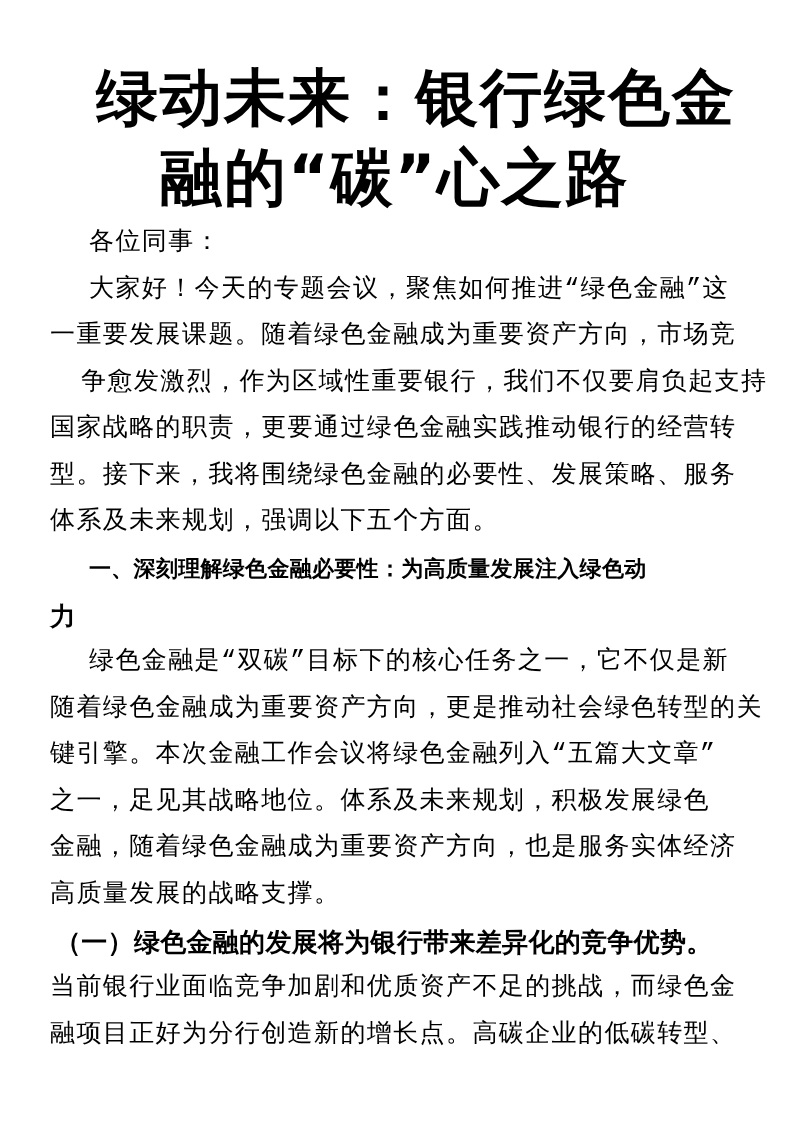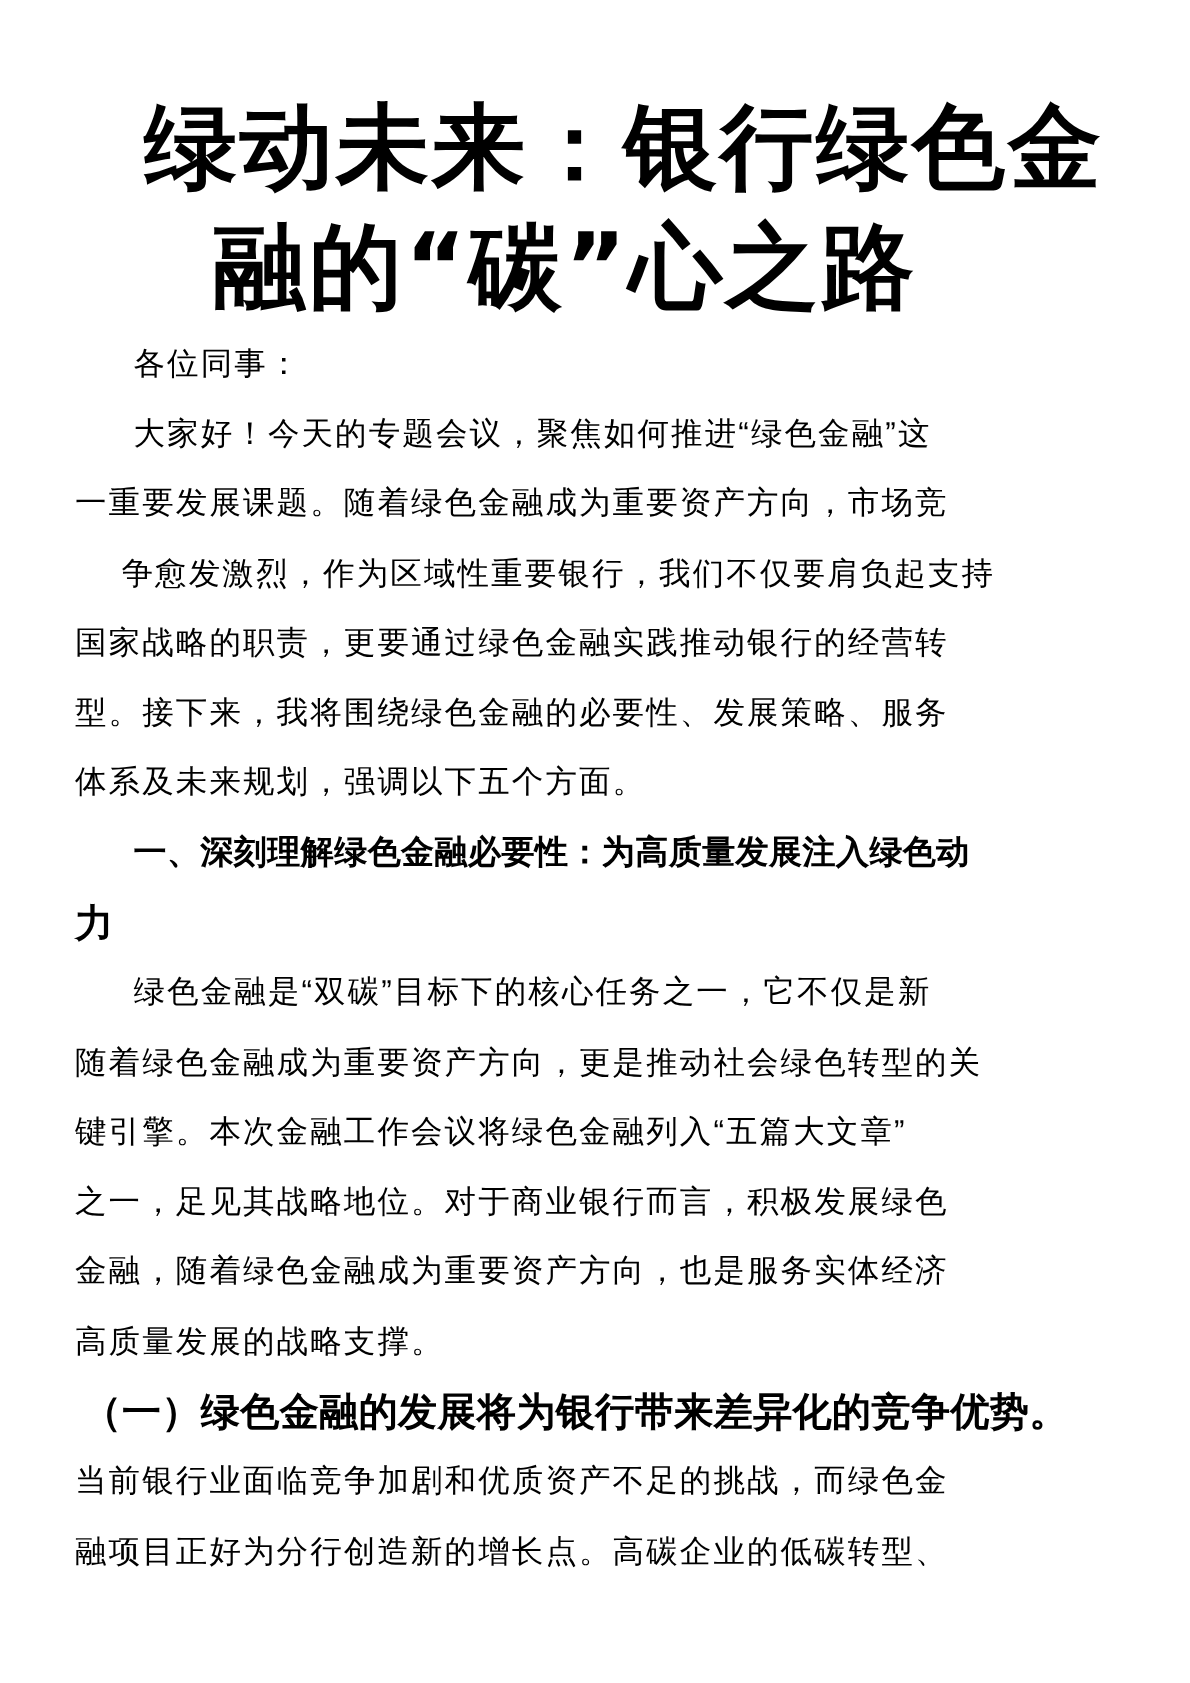--- a/index.html
+++ b/index.html
@@ -4,24 +4,24 @@
 <style>
   html, body { margin: 0; padding: 0; background: #ffffff; }
   body { width: 793px; height: 1122px; position: relative; overflow: hidden; color: #000; }
   .title {
     position: absolute; left: 0; width: 793px; margin: 0;
     font-family: "DejaVu Sans", sans-serif; font-weight: bold;
     font-size: 62px; line-height: 80px; letter-spacing: 2px;
     white-space: nowrap;
   }
   .title .l1 { position: absolute; left: 96px; top: 0; text-align: right; }
-  .title .l2 { position: absolute; left: 142px; top: 80px; }
+  .title .l2 { position: absolute; left: 160px; top: 80px; }
   .line {
     position: absolute; left: 50px; width: 700px; margin: 0;
-    font-family: Liberation Sans, sans-serif; font-size: 21px; line-height: 46px;
+    font-family: Liberation Mono, monospace; font-size: 25px; line-height: 46px;
     white-space: nowrap; letter-spacing: 1.4px;
   }
   .bold { font-family: "DejaVu Sans", sans-serif; font-weight: bold; letter-spacing: 0.3px; }
   .indent { left: 89px; }
 </style>
 </head>
 <body>
 
 <h1 class="title" style="top:58px;">
   <span class="l1">绿动未来：银行绿色金</span>
@@ -41,21 +41,21 @@
 
 <div>
   <p class="line bold indent" style="top:546px; font-size:22px;">一、深刻理解绿色金融必要性：为高质量发展注入绿色动</p>
   <p class="line bold" style="top:593px; font-size:25.5px;">力</p>
 </div>
 
 <div>
   <p class="line indent" style="top:639px;">绿色金融是“双碳”目标下的核心任务之一，它不仅是新</p>
   <p class="line" style="top:686px;">随着绿色金融成为重要资产方向，更是推动社会绿色转型的关</p>
   <p class="line" style="top:732px;">键引擎。本次金融工作会议将绿色金融列入“五篇大文章”</p>
-  <p class="line" style="top:779px;">之一，足见其战略地位。对于商业银行而言，积极发展绿色</p>
+  <p class="line" style="top:779px;">之一，足见其战略地位。体系及未来规划，积极发展绿色</p>
   <p class="line" style="top:825px;">金融，随着绿色金融成为重要资产方向，也是服务实体经济</p>
   <p class="line" style="top:872px;">高质量发展的战略支撑。</p>
 </div>
 
 <div>
   <p class="line bold" style="top:919px; left:55px; font-size:26px;">（一）绿色金融的发展将为银行带来差异化的竞争优势。</p>
   <p class="line" style="top:965px;">当前银行业面临竞争加剧和优质资产不足的挑战，而绿色金</p>
   <p class="line" style="top:1012px;">融项目正好为分行创造新的增长点。高碳企业的低碳转型、</p>
 </div>
 

